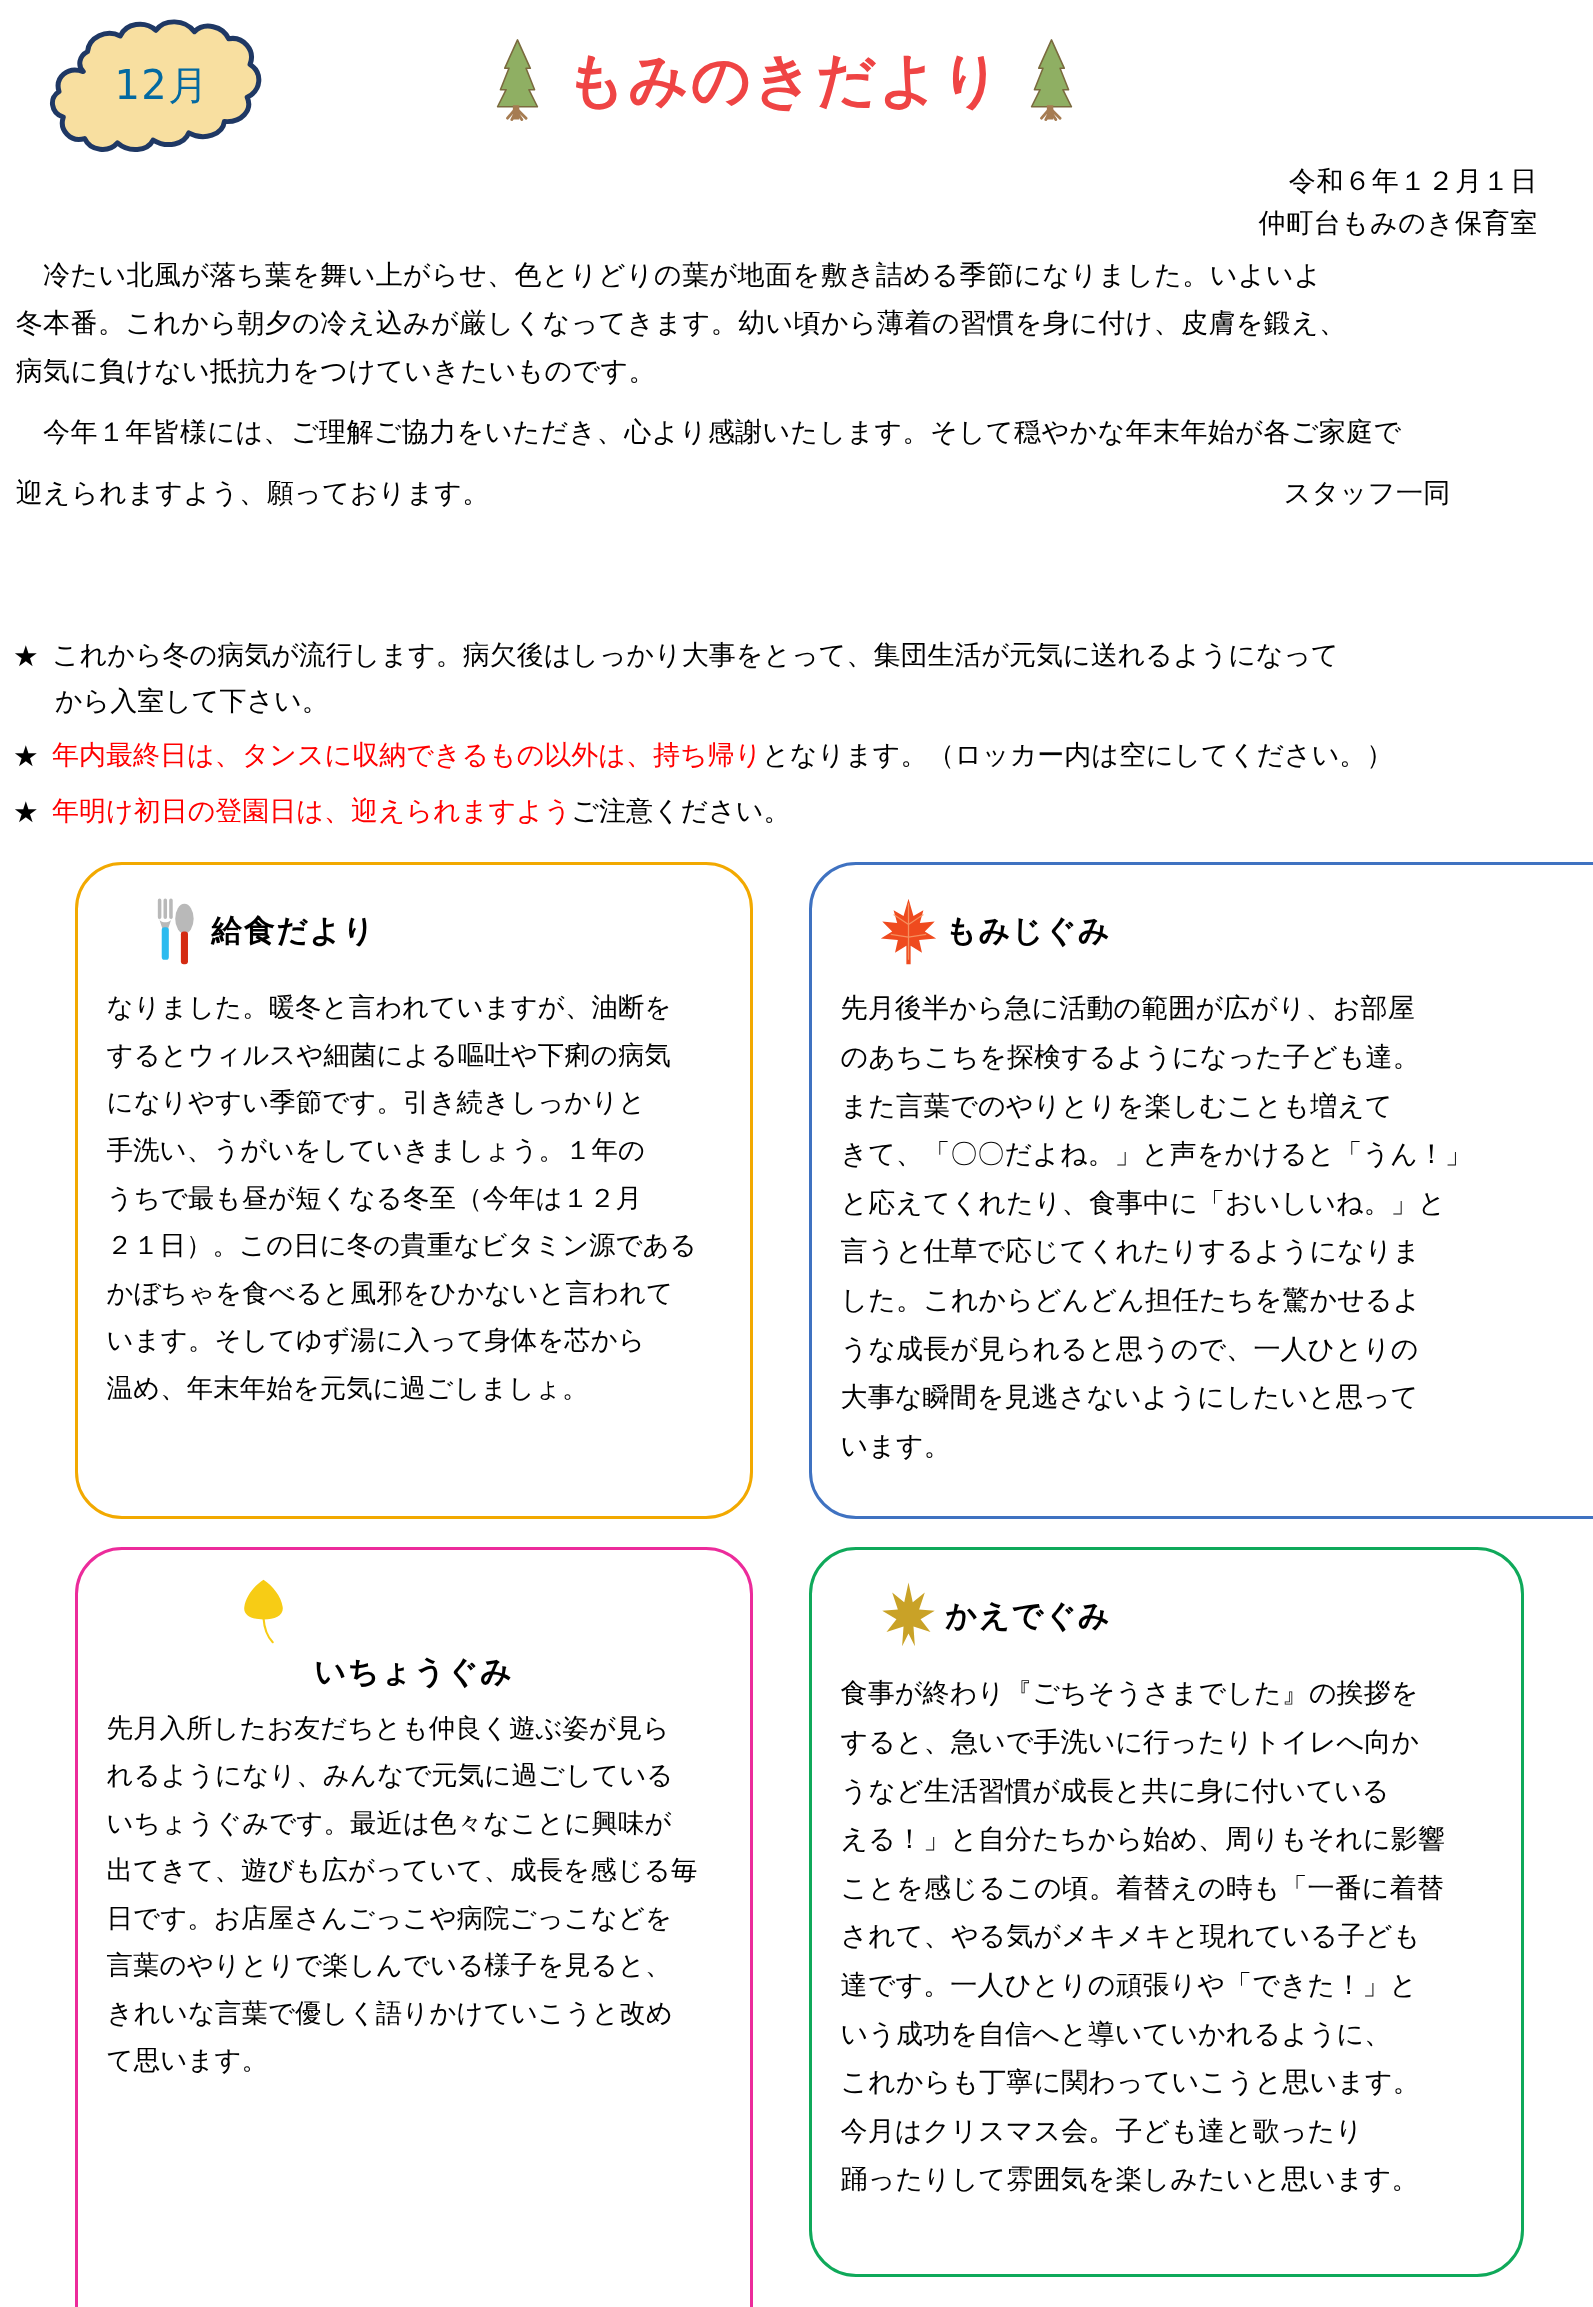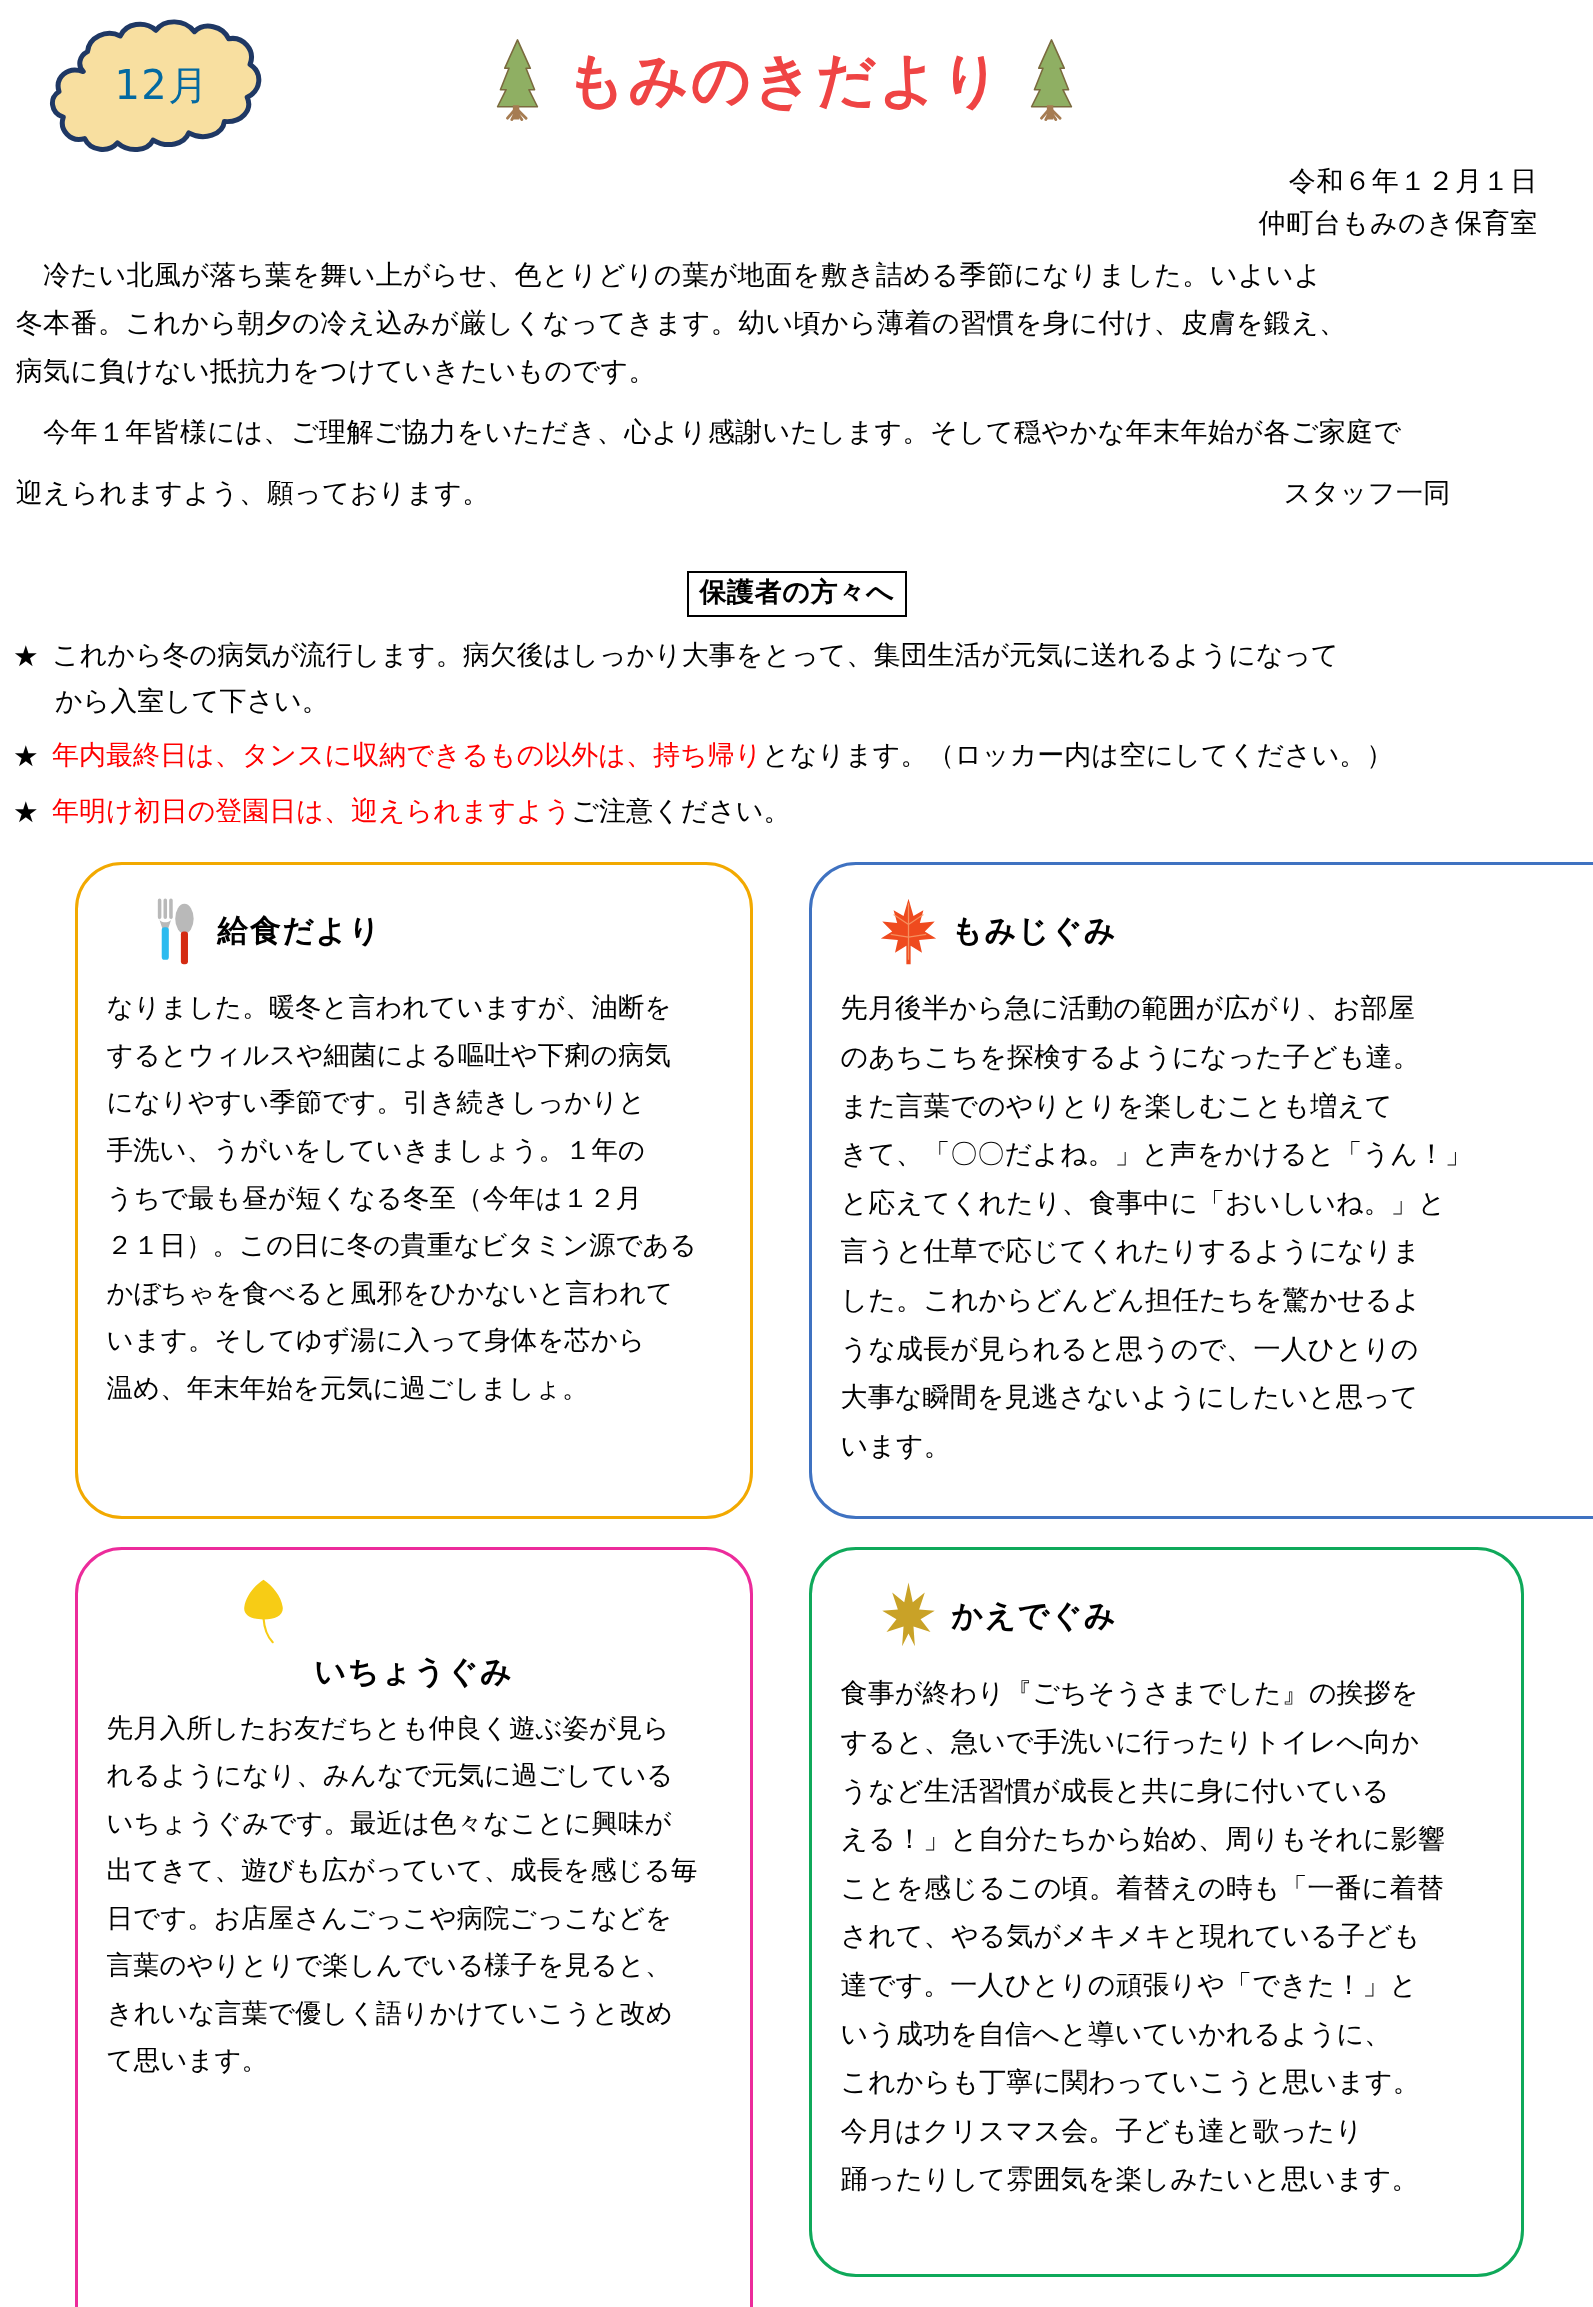--- a/index.html
+++ b/index.html
@@ -154,21 +154,21 @@
     border-radius: 47px;
     box-sizing: border-box;
     background: #ffffff;
   }
   .card-inner {
     padding: 24px 28.6px 14.3px 28.6px;
   }
   .card-head {
     display: flex;
     align-items: center;
-    gap: 13px;
+    gap: 7px;
     height: 84px;
     padding-left: 37px;
   }
   .card-head.centered {
     flex-direction: column;
     align-items: flex-start;
     gap: 0;
     height: auto;
     padding-left: 0;
   }
@@ -266,23 +266,20 @@
     </p>
     <p>
       <span>　今年１年皆様には、ご理解ご協力をいただき、心より感謝いたします。そして穏やかな年末年始が各ご家庭で</span>
     </p>
     <div class="sig-row">
       <span>迎えられますよう、願っております。</span>
       <span class="sig-right">スタッフ一同</span>
     </div>
   </div>
 
-  <div id="guardian-head">
-    <div class="boxed">保護者の方々へ</div>
-  </div>
 
   <div id="notices">
 
     <div class="notice">
       <span class="star">★</span>
       <div class="notice-body">
         <div>これから冬の病気が流行します。病欠後はしっかり大事をとって、集団生活が元気に送れるようになって</div>
         <div class="ln2">から入室して下さい。</div>
       </div>
     </div>

